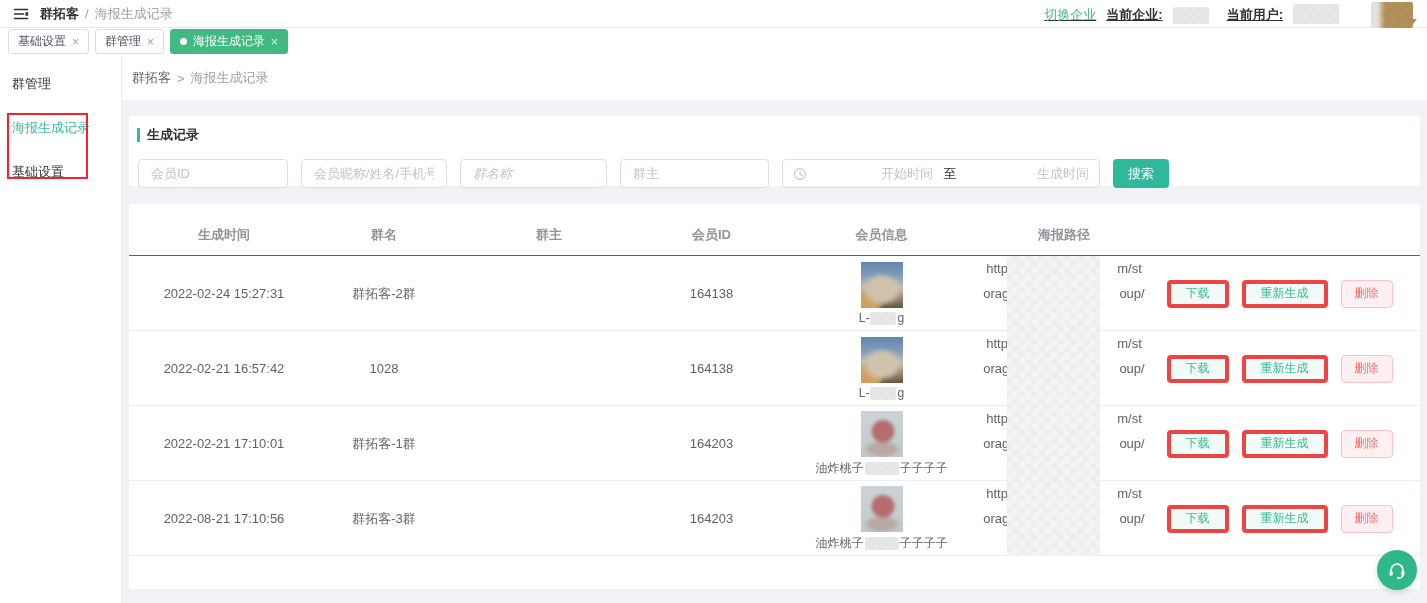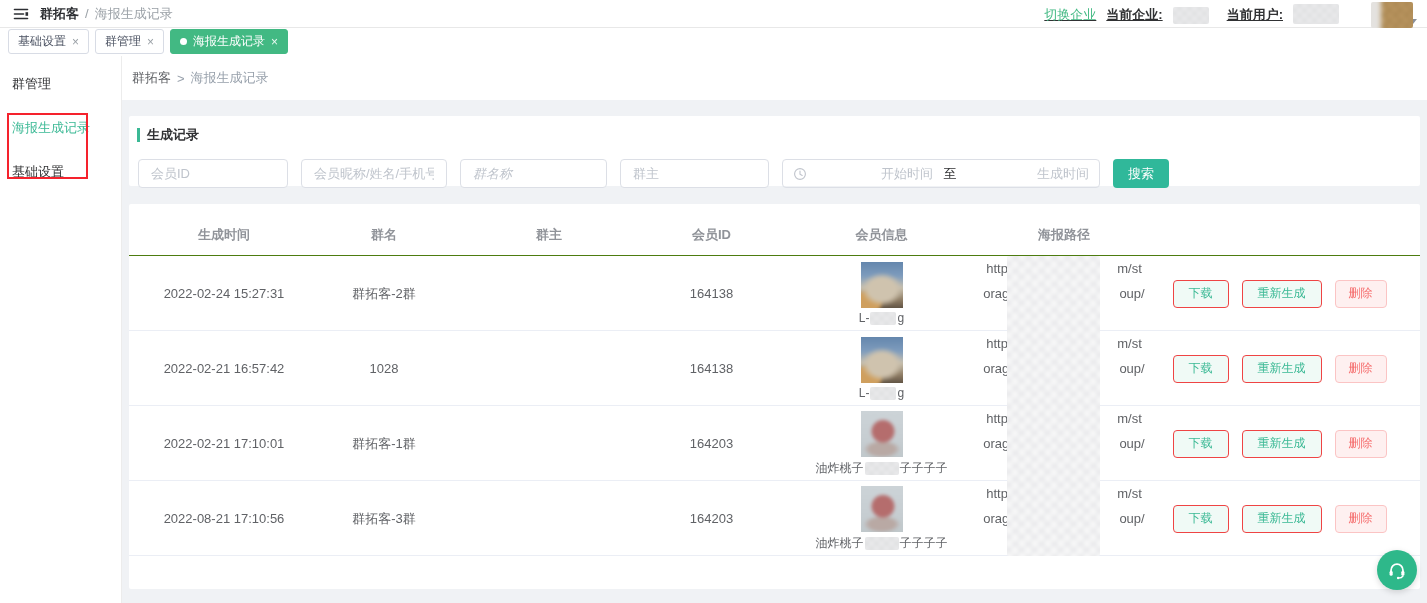--- a/index.html
+++ b/index.html
@@ -125,21 +125,21 @@
     position:absolute; left:878px; top:0; width:93px; height:100%; z-index:3; overflow:hidden; border-radius:2px;
   }
   .mosaic-strip::before {
     content:""; position:absolute; inset:-8px;
     background:repeating-conic-gradient(#e7e8ea 0% 25%, #fafafa 0% 50%);
     background-size:13px 13px; filter:blur(2px);
   }
 
   .actions { display:flex; justify-content:center; gap:13px; }
   .abtn { height:28px; border-radius:4px; font-size:12px; cursor:pointer; font-family:inherit; }
-  .abtn-green { background:#f0faf6; border:1px solid #ef4444; color:#3bb995; padding:0 15px; }
+  .abtn-green { background:#f0faf6; border:4px solid #ef4444; color:#3bb995; padding:0 15px; }
   .abtn-red { background:#fef0f0; border:1px solid #fbc4c4; color:#f56c6c; padding:0 13px; }
 
   
   .red-annotation {
     position:absolute; left:7px; top:113px; width:81px; height:66px;
     border:2px solid #f5222d; z-index:20; pointer-events:none;
   }
   .fab {
     position:absolute; left:1377px; top:550px; width:40px; height:40px; border-radius:50%;
     background:#2eb88a; display:flex; align-items:center; justify-content:center;

